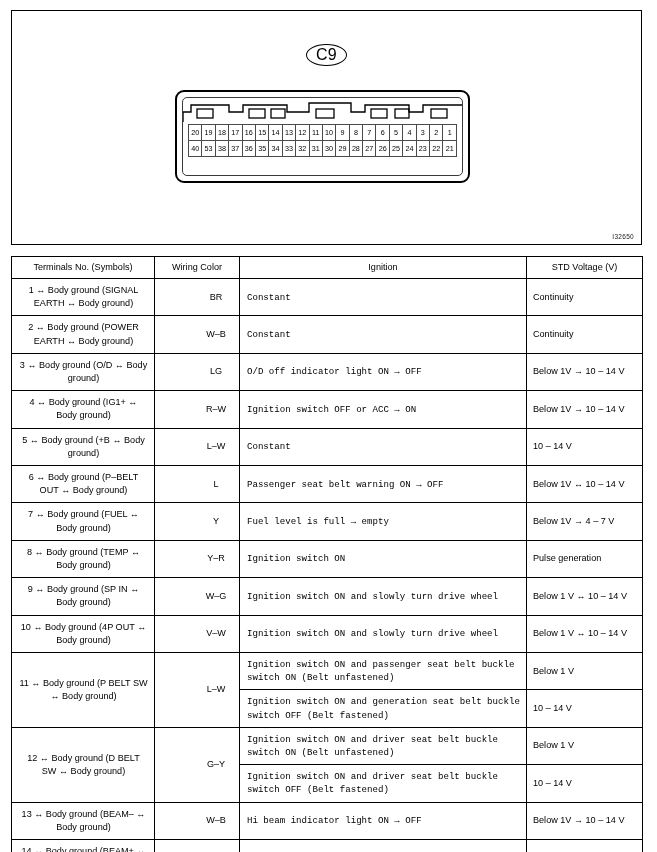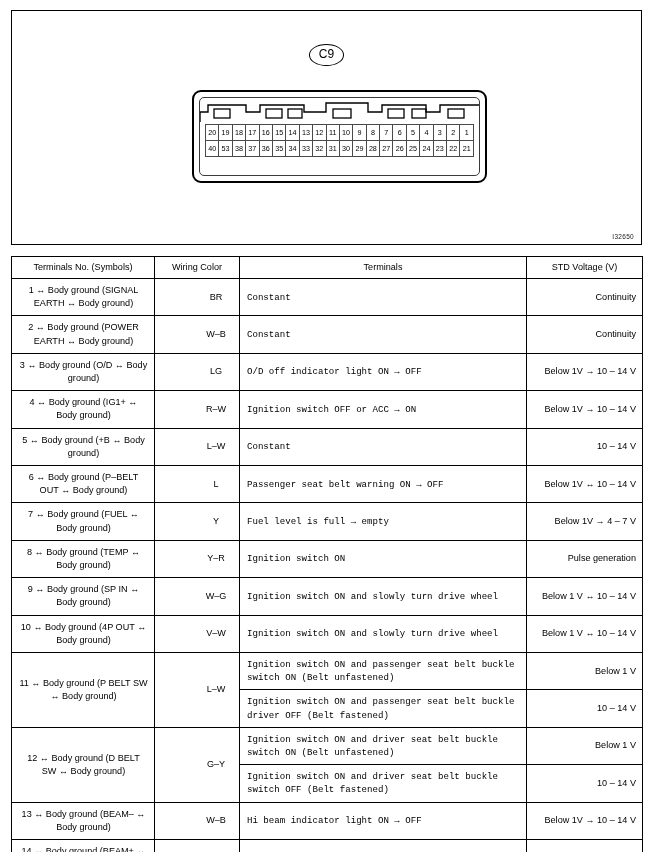--- a/index.html
+++ b/index.html
@@ -38,28 +38,28 @@
     left: 0;
     right: 0;
     top: 33px;
     text-align: center;
   }
   .connector-label .oval {
     display: inline-block;
     border: 1px solid #000000;
     border-radius: 50%;
     padding: 3px 9px 4px 9px;
-    font-size: 12px;
+    font-size: 16px;
     line-height: 13px;
     letter-spacing: 0.2px;
   }
 
   .connector {
     position: absolute;
-    left: 180px;
+    left: 163px;
     top: 79px;
     width: 295px;
     height: 69px;
   }
   .conn-shell {
     position: absolute;
     left: 0;
     top: 0;
     width: 295px;
     height: 93px;
@@ -156,21 +156,21 @@
   td.color {
     text-align: center;
     padding-left: 44px;
   }
   td.cond {
     text-align: left;
     padding-left: 7px;
     font-family: Liberation Mono, monospace;
   }
   td.volt {
-    text-align: right;
+    text-align: left;
   }
   .nowrapish { white-space: nowrap; margin-top: 26px; }
 </style>
 </head>
 <body>
 
 <div class="page">
 
   <div class="diagram-panel">
 
@@ -255,21 +255,21 @@
     <colgroup>
       <col class="col-term">
       <col class="col-color">
       <col class="col-cond">
       <col class="col-volt">
     </colgroup>
     <thead>
       <tr>
         <th>Terminals No. (Symbols)</th>
         <th>Wiring Color</th>
-        <th>Terminals</th>
+        <th>Ignition</th>
         <th>STD Voltage (V)</th>
       </tr>
     </thead>
     <tbody>
 
       <tr>
         <td class="term">1 ↔ Body ground (SIGNAL EARTH ↔ Body ground)</td>
         <td class="color">BR</td>
         <td class="cond">Constant</td>
         <td class="volt">Continuity</td>
@@ -338,21 +338,21 @@
         <td class="volt nowrapish">Below 1 V ↔ 10 – 14 V</td>
       </tr>
 
       <tr>
         <td class="term" rowspan="2">11 ↔ Body ground (P BELT SW ↔ Body ground)</td>
         <td class="color" rowspan="2">L–W</td>
         <td class="cond">Ignition switch ON and passenger seat belt buckle switch ON (Belt unfastened)</td>
         <td class="volt">Below 1 V</td>
       </tr>
       <tr>
-        <td class="cond">Ignition switch ON and passenger seat belt buckle driver OFF (Belt fastened)</td>
+        <td class="cond">Ignition switch ON and generation seat belt buckle switch OFF (Belt fastened)</td>
         <td class="volt">10 – 14 V</td>
       </tr>
 
       <tr>
         <td class="term" rowspan="2">12 ↔ Body ground (D BELT SW ↔ Body ground)</td>
         <td class="color" rowspan="2">G–Y</td>
         <td class="cond">Ignition switch ON and driver seat belt buckle switch ON (Belt unfastened)</td>
         <td class="volt">Below 1 V</td>
       </tr>
       <tr>

